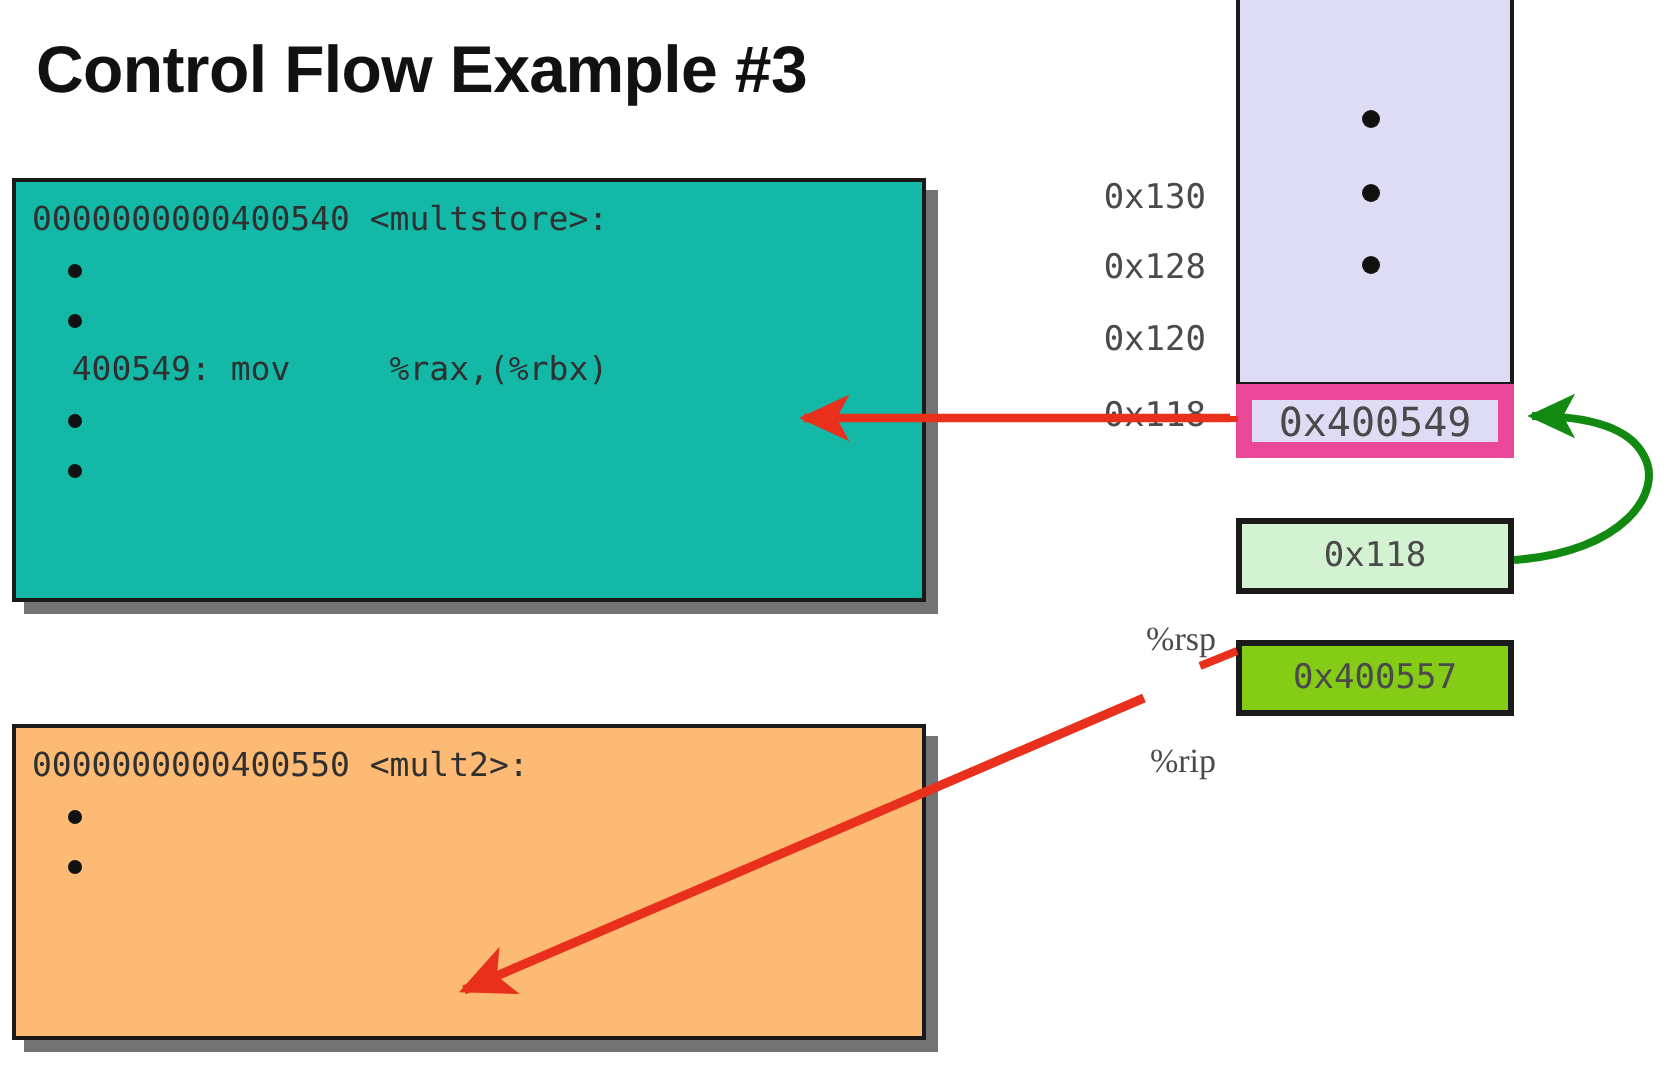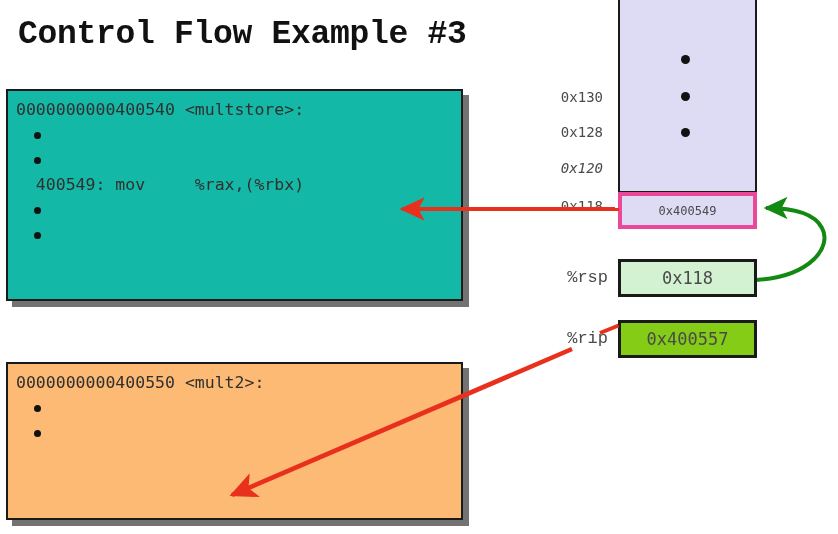--- a/index.html
+++ b/index.html
@@ -19,21 +19,21 @@
     left: 0; top: 0;
     width: 838px; height: 534px;
     background: #ffffff;
   }
 
   
   #title {
     position: absolute;
     left: 18px;
     top: 16px;
-    font-family: Liberation Mono, monospace;
+    font-family: Liberation Sans, sans-serif;
     font-weight: bold;
     font-size: 33px;
     letter-spacing: -0.3px;
     color: #111111;
     white-space: nowrap;
   }
 
   
   .codebox {
     position: absolute;
@@ -105,63 +105,64 @@
   #mem-dot-2 { top: 92px; }
   #mem-dot-3 { top: 128px; }
 
   #mem-slot-return {
     position: absolute;
     left: 618px;
     top: 192px;
     width: 139px;
     height: 37px;
     background: #dedcf5;
-    border: 4px solid #ec4899;
+    border: 8px solid #ec4899;
     box-sizing: border-box;
     display: flex;
     align-items: center;
     justify-content: center;
     font-family: "DejaVu Sans Mono", "Liberation Mono", monospace;
-    font-size: 12px;
+    font-size: 20px;
     color: #4a4a4a;
   }
 
   .addr-label {
     position: absolute;
     font-family: "DejaVu Sans Mono", "Liberation Mono", monospace;
-    font-size: 14px;
+    font-size: 17px;
     color: #4a4a4a;
     text-align: right;
     width: 72px;
     left: 531px;
   }
   #addr-130 { top: 89px; }
   #addr-128 { top: 124px; }
-  #addr-120 { top: 160px; font-style: italic; }
+  #addr-120 { top: 160px; }
   #addr-118 { top: 198px; }
 
   
   #addr-118-tick {
     position: absolute;
     left: 606px;
     top: 208px;
     width: 13px;
     height: 3px;
     background: #e8301c;
   }
 
   
   .reg-label {
     position: absolute;
-    font-family: Liberation Mono, monospace;
+    font-family: Liberation Serif, serif;
     font-size: 17px;
     color: #4a4a4a;
     text-align: right;
     width: 80px;
     left: 528px;
+    margin-top: 42px;
   }
   #label-rsp { top: 268px; }
   #label-rip { top: 329px; }
 
   .reg-box {
     position: absolute;
     left: 618px;
     width: 139px;
     height: 38px;
     border: 3px solid #1a1a1a;

